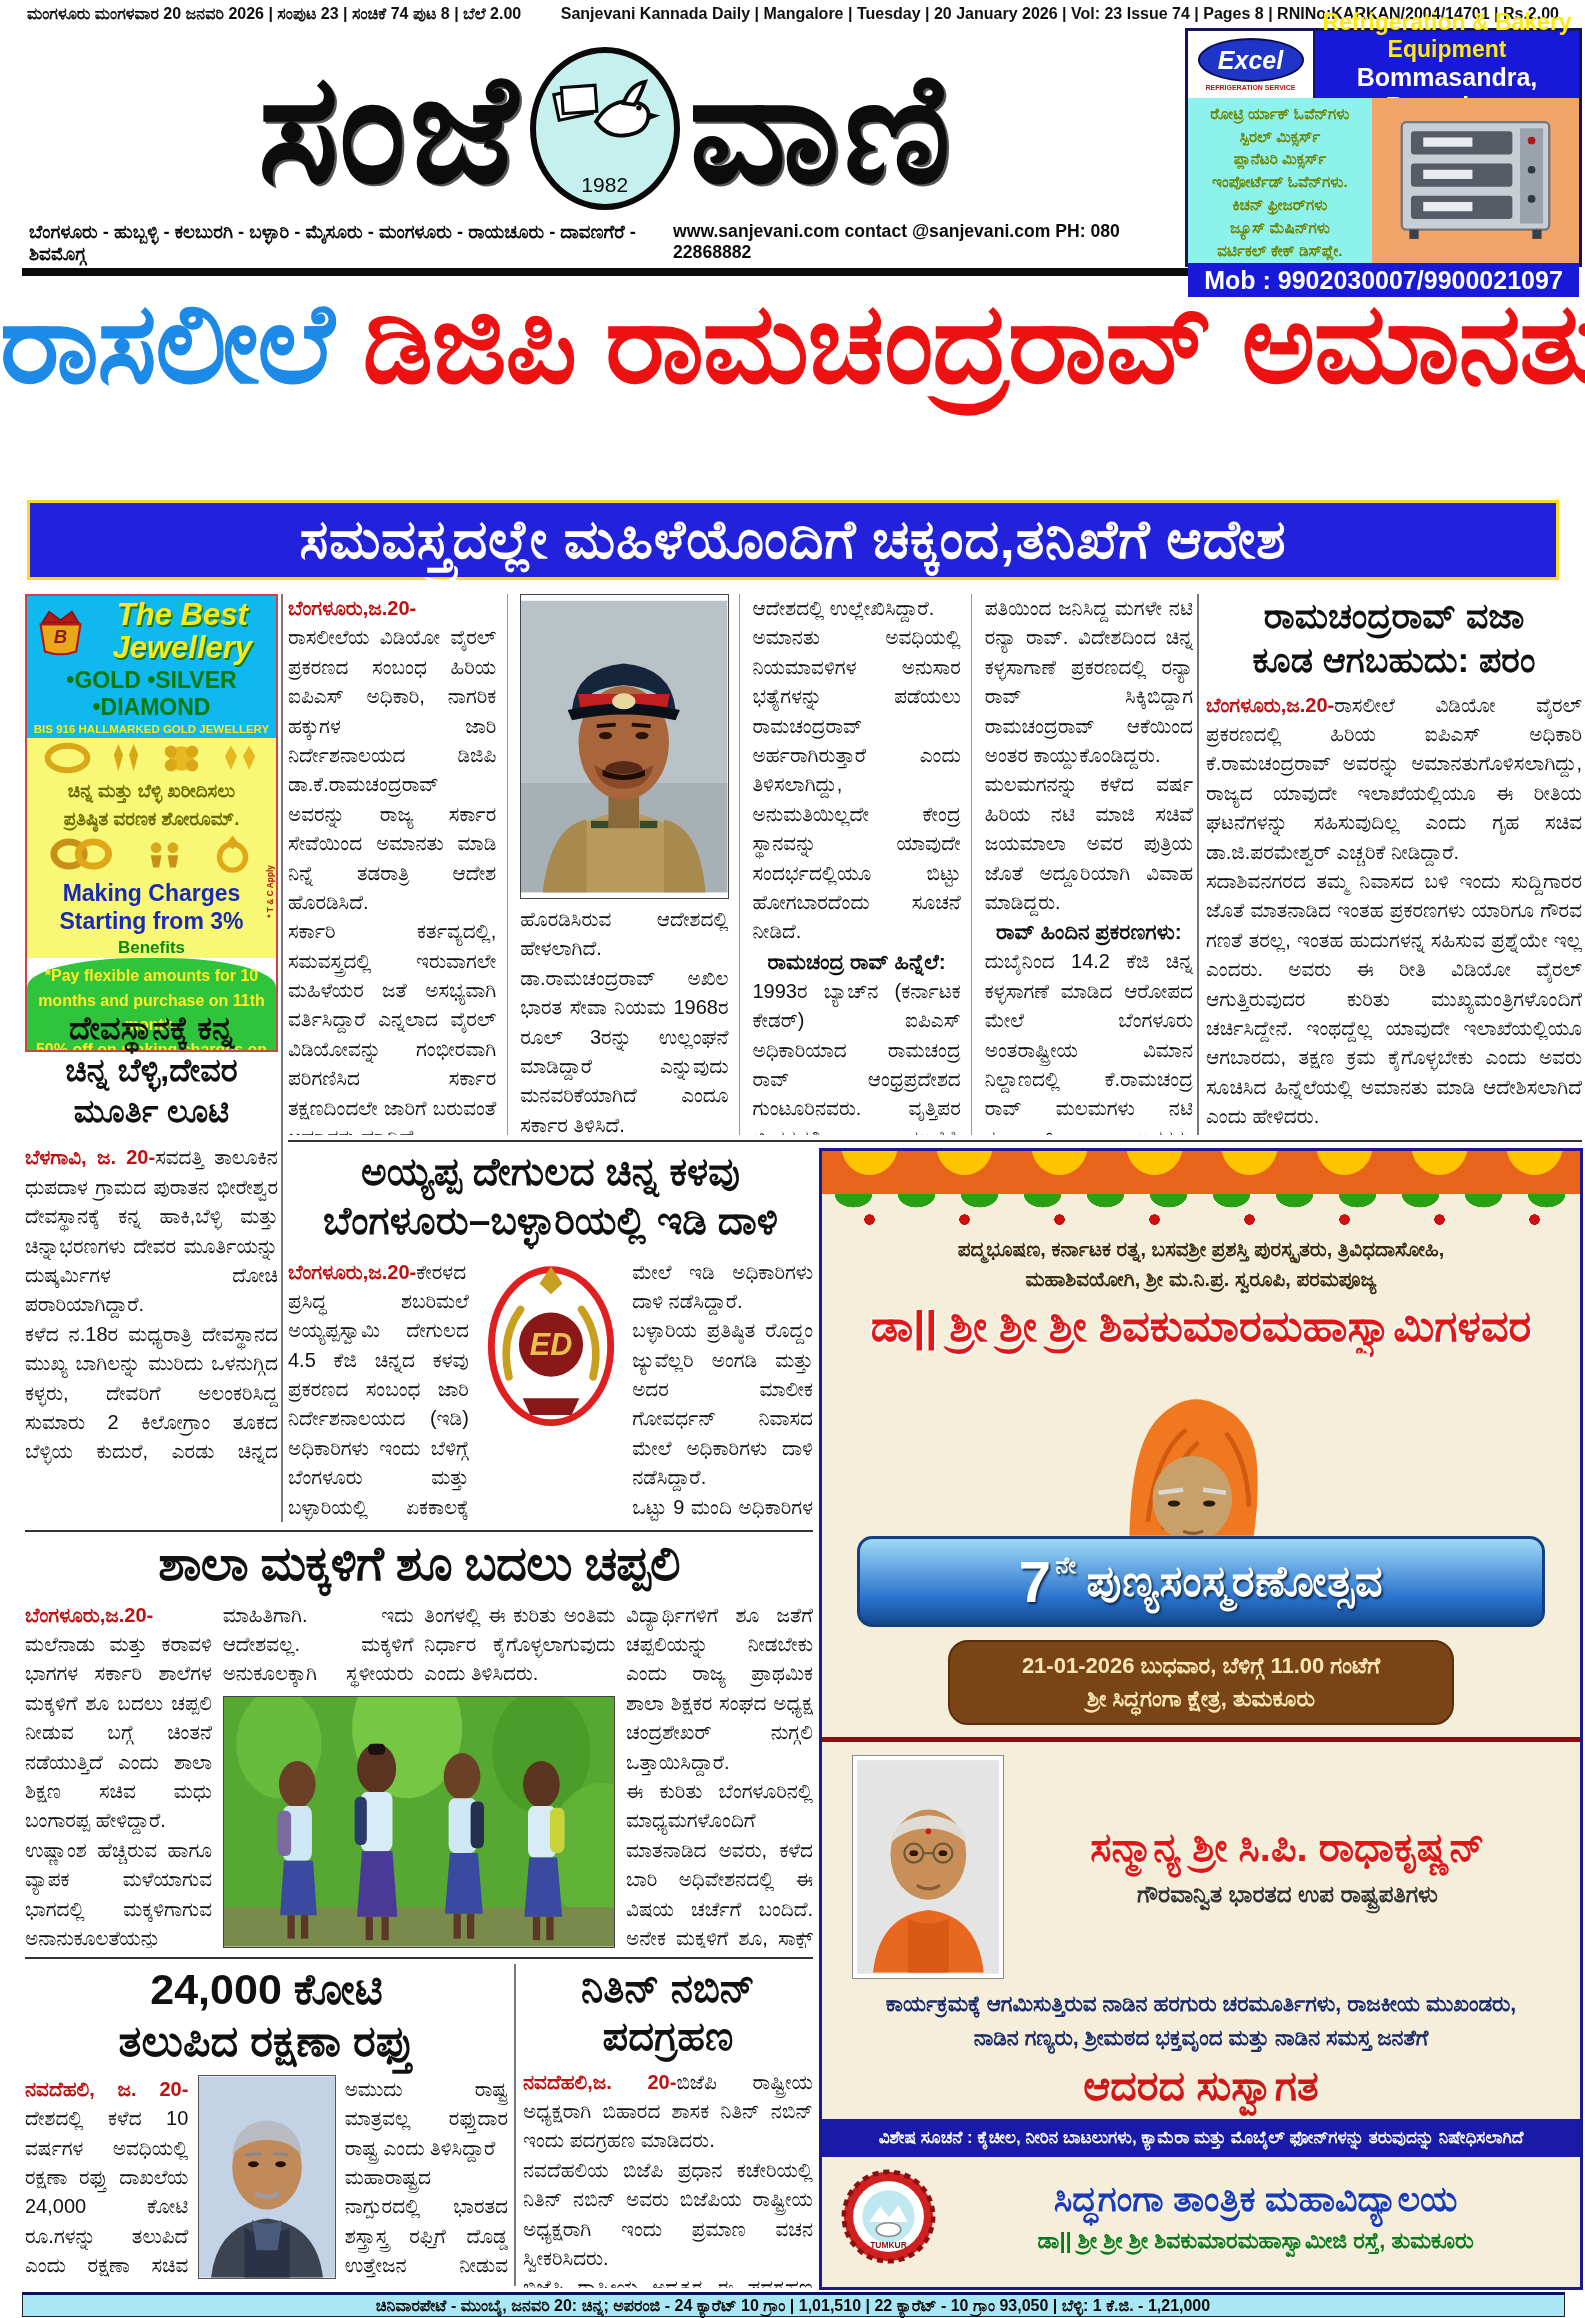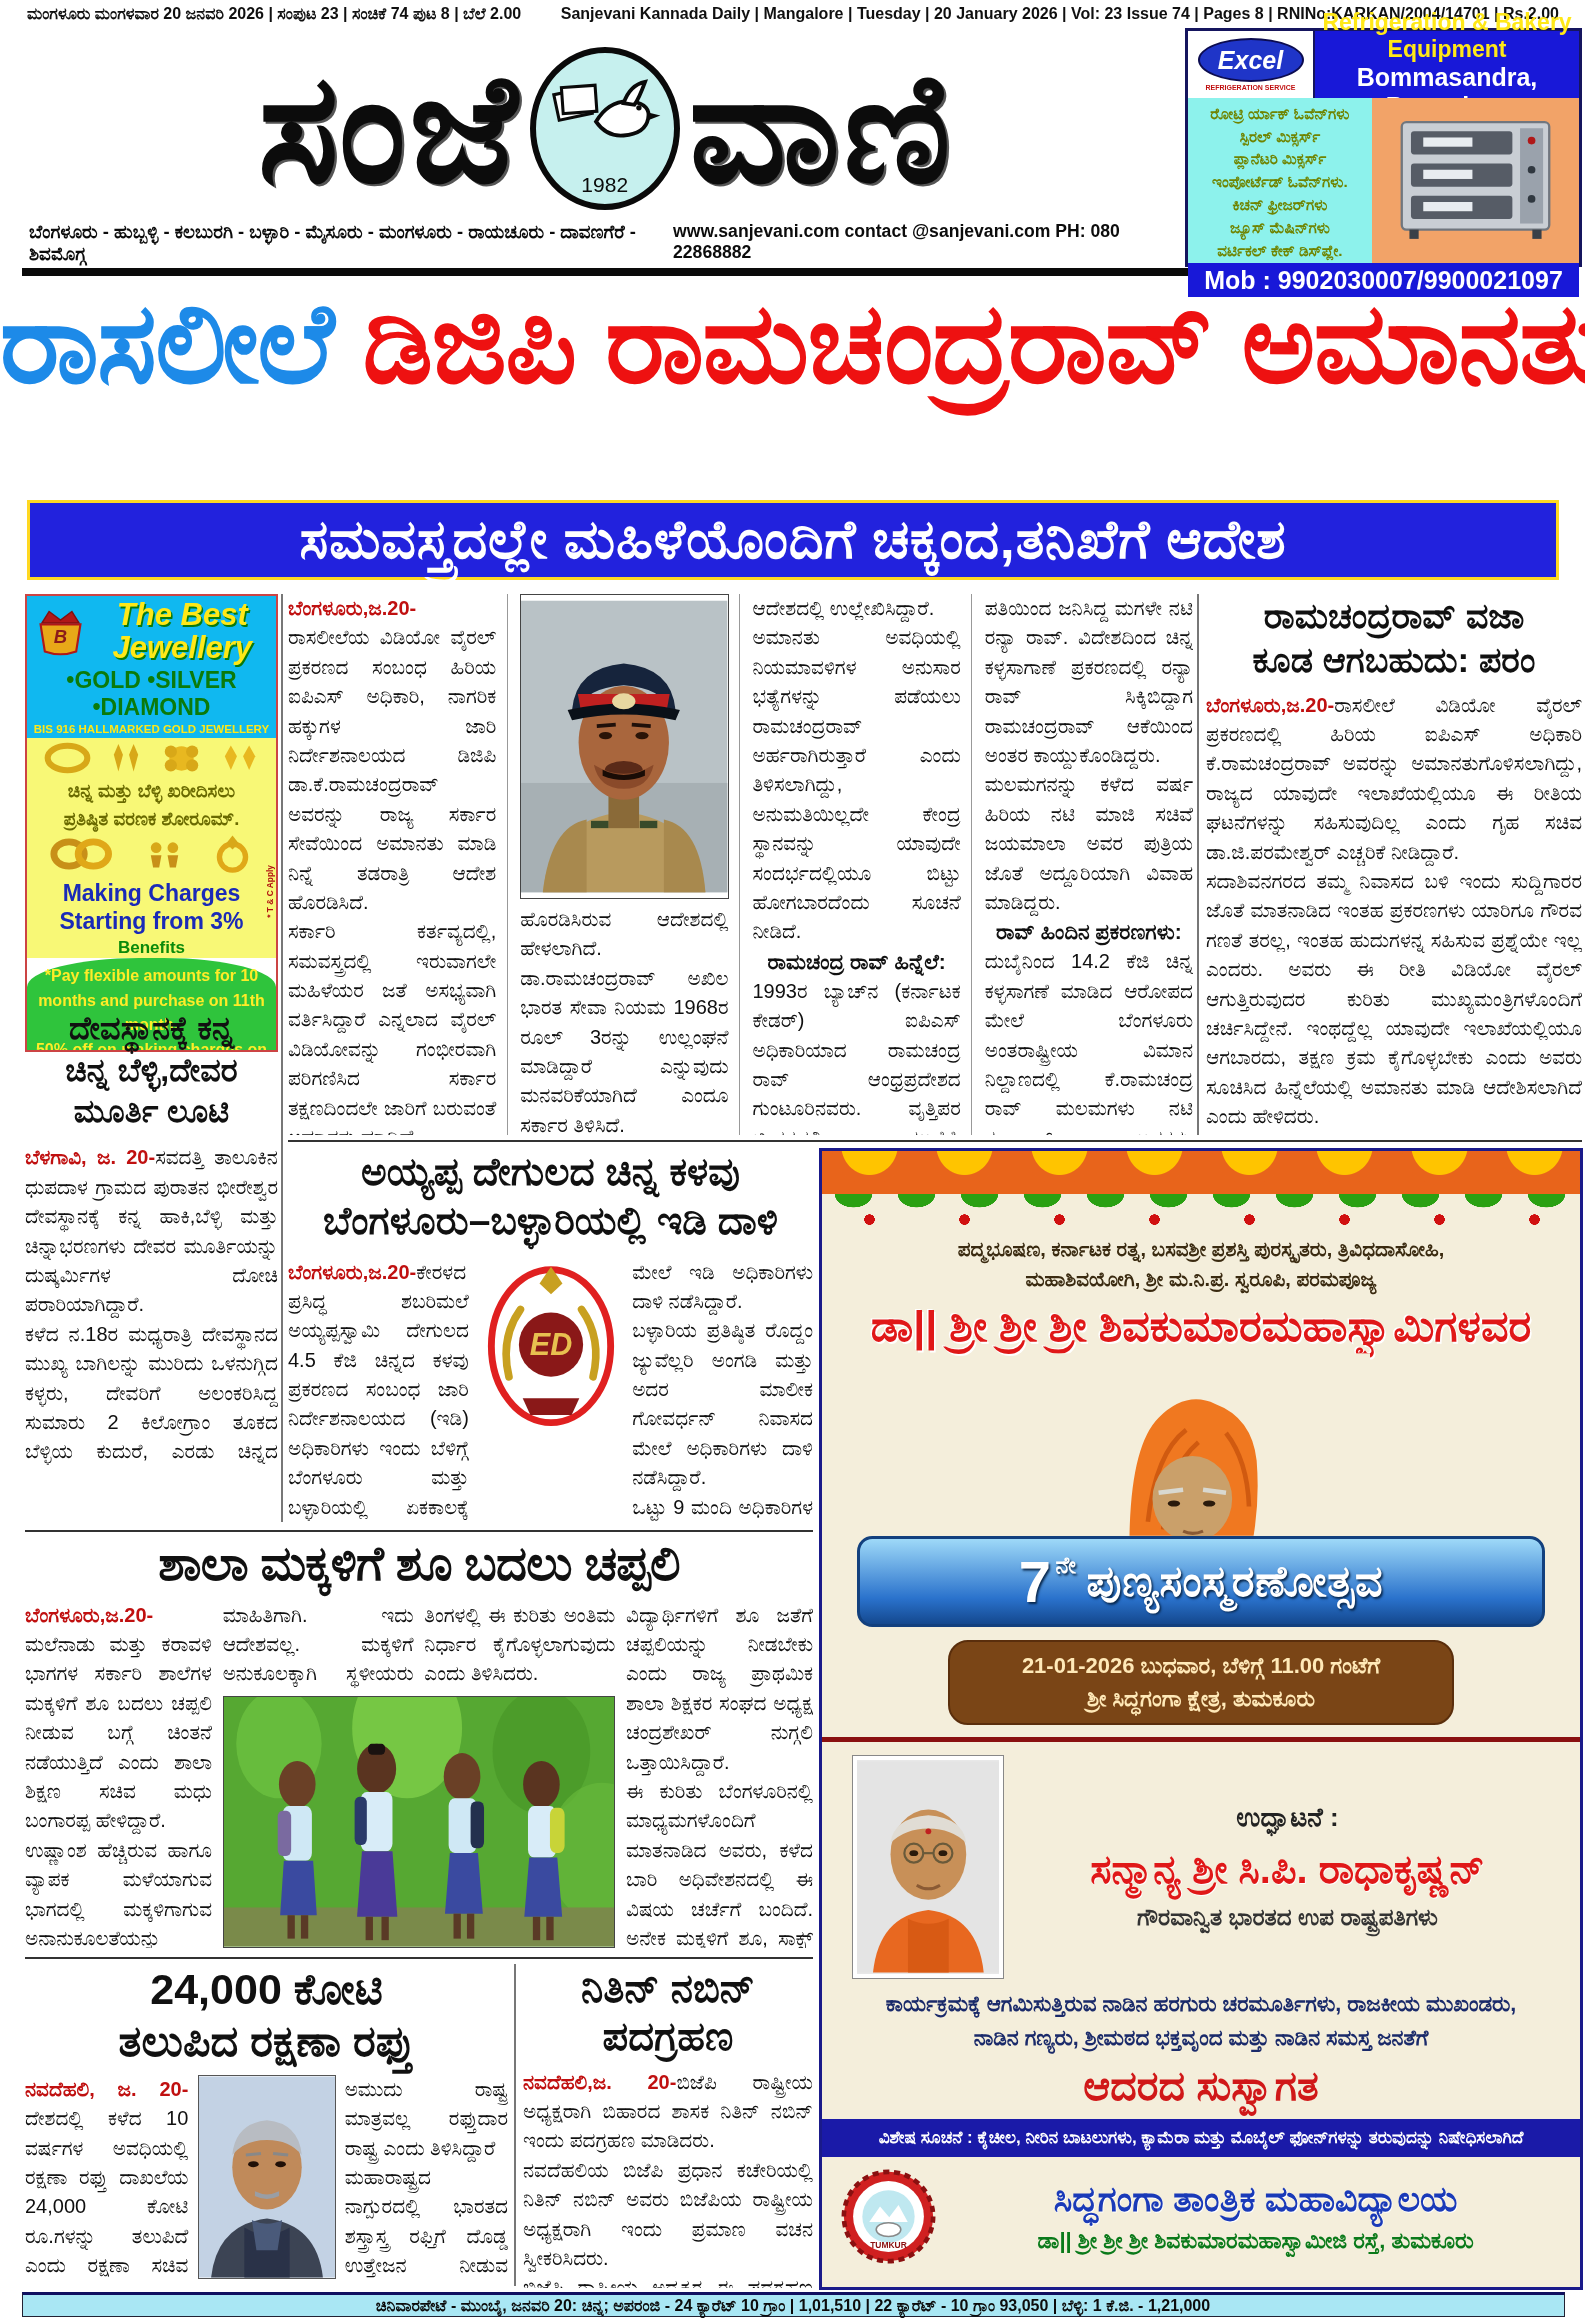--- a/index.html
+++ b/index.html
@@ -509,21 +509,20 @@
         <path d="M46 112 Q50 78 98 74 Q146 78 150 112 Q130 92 98 92 Q66 92 46 112 Z" fill="#e0dcd4"></path>
         <circle cx="78" cy="126" r="13" fill="none" stroke="#6a5a3a" stroke-width="3"></circle>
           <circle cx="118" cy="126" r="13" fill="none" stroke="#6a5a3a" stroke-width="3"></circle>
           <path d="M91 126 L105 126" stroke="#6a5a3a" stroke-width="3"></path>
         <ellipse cx="78" cy="126" rx="6" ry="4" fill="#2a1a0c"></ellipse>
           <ellipse cx="118" cy="126" rx="6" ry="4" fill="#2a1a0c"></ellipse>
         <path d="M82 170 Q98 180 114 170" stroke="#8a5a34" stroke-width="4" fill="none"></path>
         <circle cx="98" cy="96" r="4" fill="#c02020"></circle>
       </svg>
       <div class="guest-txt">
-        <div class="g-ud">ಉದ್ಘಾಟನೆ :</div>
         <div class="g-name">ಸನ್ಮಾನ್ಯ ಶ್ರೀ ಸಿ.ಪಿ. ರಾಧಾಕೃಷ್ಣನ್</div>
         <div class="g-sub">ಗೌರವಾನ್ವಿತ ಭಾರತದ ಉಪ ರಾಷ್ಟ್ರಪತಿಗಳು</div>
       </div>
     </div>
     <div class="sid-welcome">ಕಾರ್ಯಕ್ರಮಕ್ಕೆ ಆಗಮಿಸುತ್ತಿರುವ ನಾಡಿನ ಹರಗುರು ಚರಮೂರ್ತಿಗಳು, ರಾಜಕೀಯ ಮುಖಂಡರು,
 ನಾಡಿನ ಗಣ್ಯರು, ಶ್ರೀಮಠದ ಭಕ್ತವೃಂದ ಮತ್ತು ನಾಡಿನ ಸಮಸ್ತ ಜನತೆಗೆ</div>
     <div class="sid-susw">ಆದರದ ಸುಸ್ವಾಗತ</div>
     <div class="sid-notice">ವಿಶೇಷ ಸೂಚನೆ : ಕೈಚೀಲ, ನೀರಿನ ಬಾಟಲುಗಳು, ಕ್ಯಾಮೆರಾ ಮತ್ತು ಮೊಬೈಲ್ ಫೋನ್‌ಗಳನ್ನು ತರುವುದನ್ನು ನಿಷೇಧಿಸಲಾಗಿದೆ</div>
     <div class="sid-college">
       <svg width="97" height="97" viewBox="0 0 126 126">

